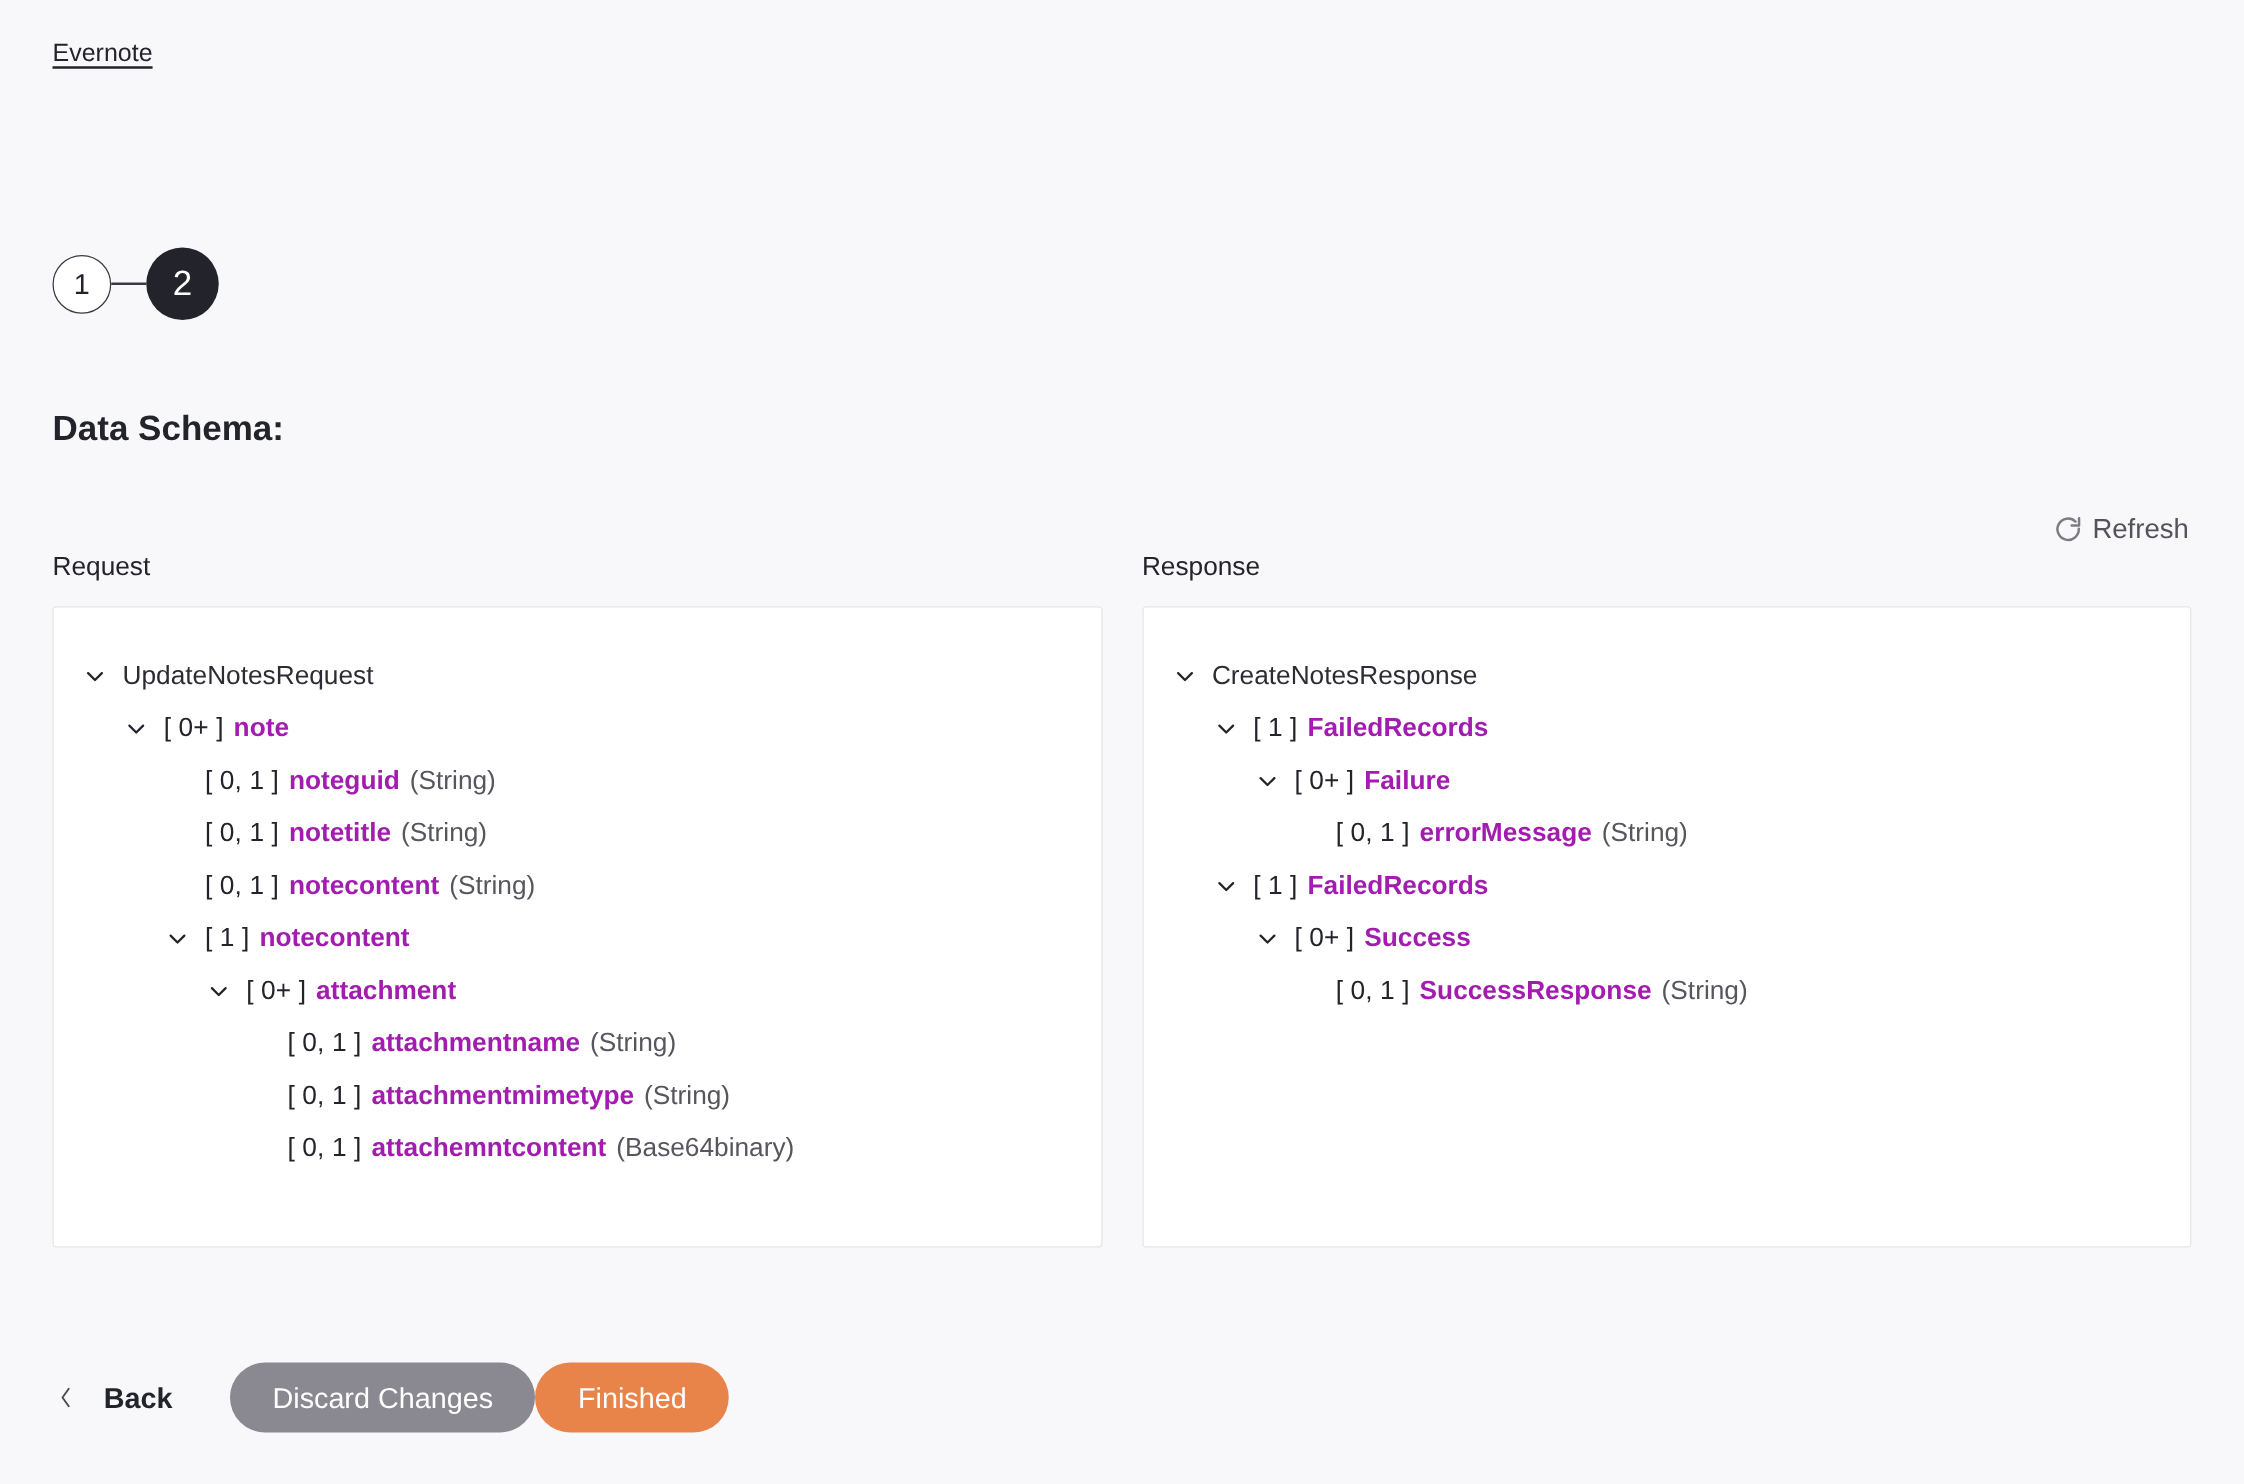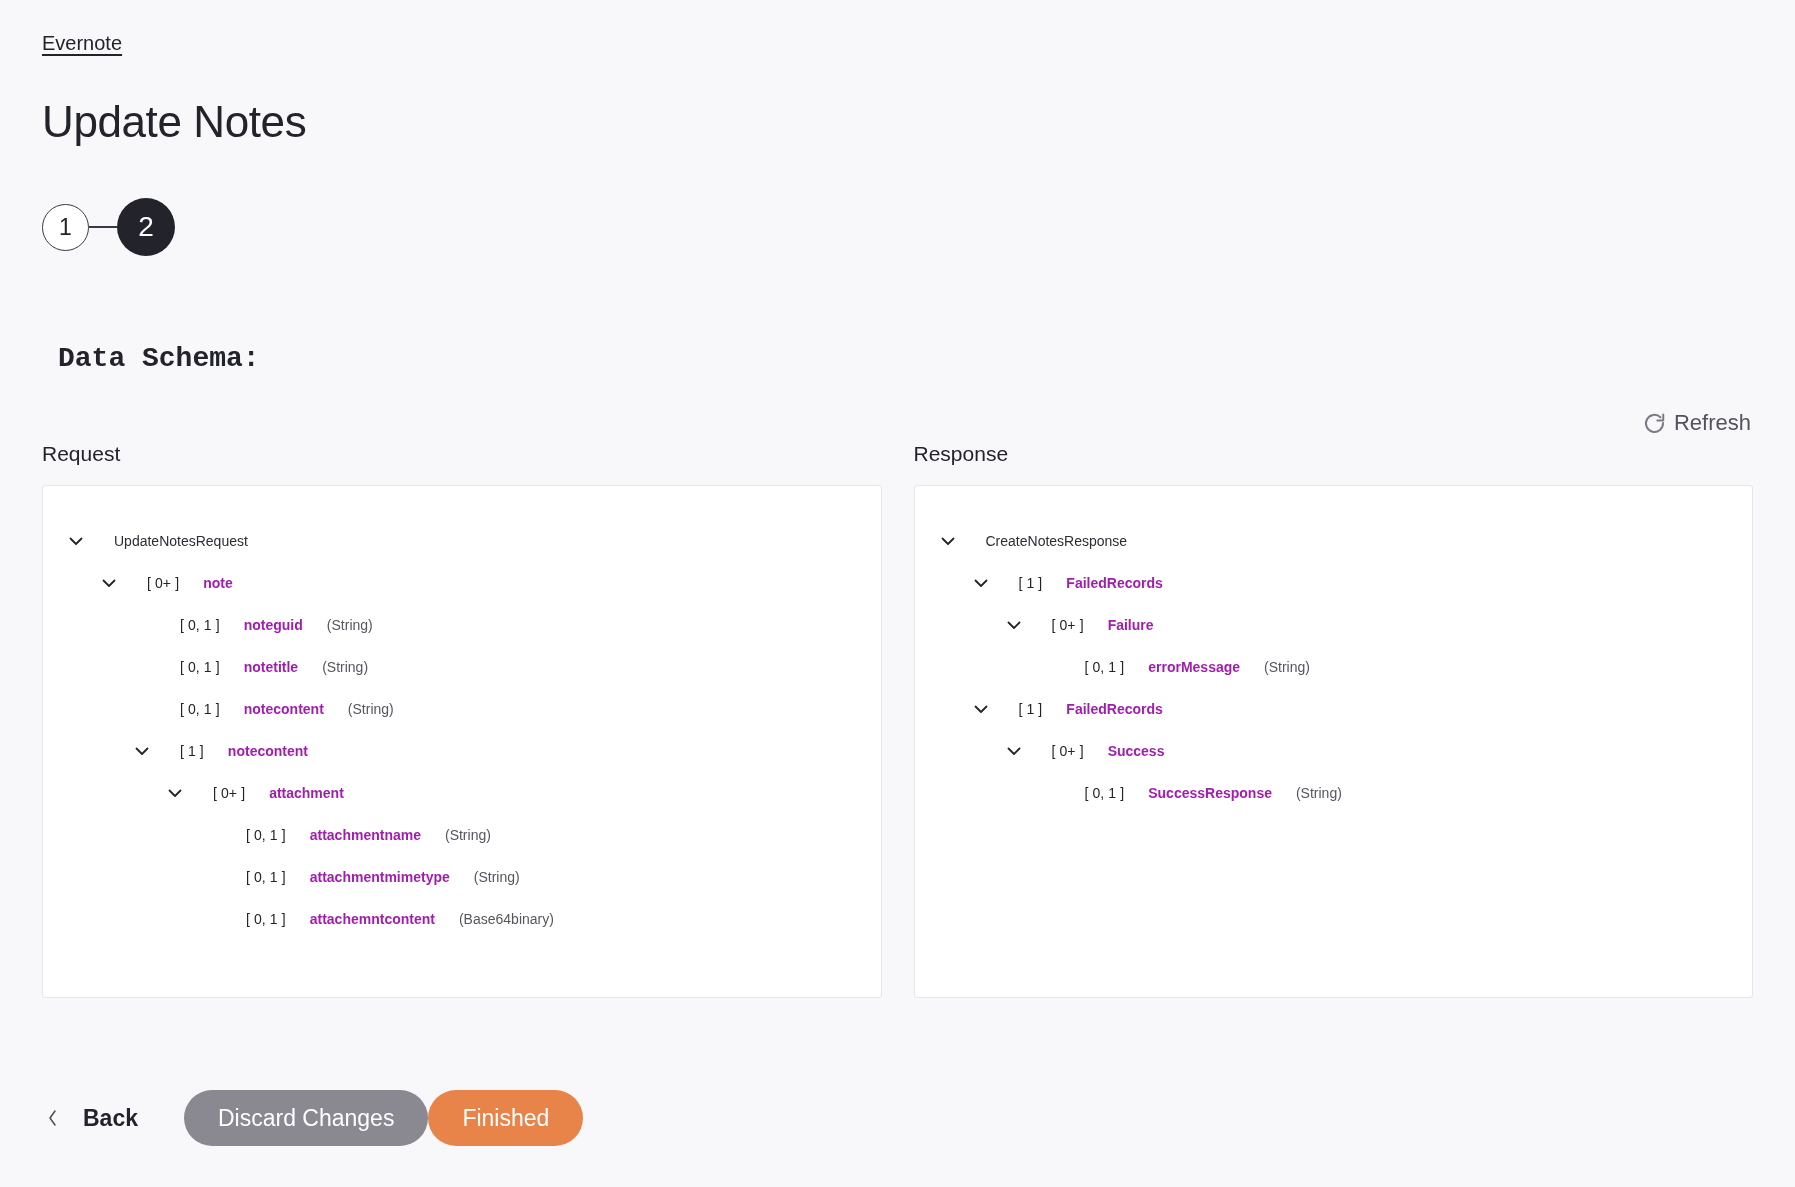--- a/index.html
+++ b/index.html
@@ -50,21 +50,21 @@
   .step.active {
     width: 58px; height: 58px;
     background: #23232b; color: #ffffff; font-weight: 500;
     border: none; font-size: 28px;
   }
 
   
   .section-heading {
     position: absolute; left: 42px; top: 325px;
     font-size: 28px; line-height: 36px; font-weight: 700;
-    color: #23232b; margin: 16px; font-family: Liberation Mono, monospace;
+    color: #23232b; margin: 0;
   }
 
   
   .refresh-btn {
     position: absolute; right: 42px; top: 405px;
     display: flex; align-items: center; gap: 7px;
     background: none; border: none; padding: 4px 2px;
     cursor: pointer; color: #53535c;
     font-family: inherit; font-size: 22px; line-height: 28px;
   }
@@ -86,24 +86,23 @@
     border-radius: 3px;
     height: 513px;
     padding: 34px 22px 22px 22px;
     overflow: hidden;
   }
 
   
   .tree-row {
     display: flex; align-items: center;
     height: 42px;
-    font-size: 14px; line-height: 42px;
+    font-size: 21px; line-height: 42px;
     white-space: nowrap;
     cursor: default;
-    gap: 16px;
   }
   .tree-row.expandable { cursor: pointer; }
   .chev {
     width: 22px; height: 22px; flex: 0 0 auto;
     margin-right: 11px; display: block;
   }
   .chev-spacer { width: 33px; flex: 0 0 auto; }
   .card {
     color: #23232b; font-weight: 400; margin-right: 8px;
     letter-spacing: 0.1px;
@@ -134,21 +133,20 @@
   .pill.primary { background: #e8834a; margin-right: 38px; }
   .pill.secondary { background: #8a8891; }
 </style>
 </head>
 <body>
 
 <div class="page">
 
   <a class="breadcrumb" href="#">Evernote</a>
 
-  <h1 class="page-title">Update Notes</h1>
 
   <div class="steps">
     <div class="step inactive">
       <span>1</span>
     </div>
     <div class="step-connector"></div>
     <div class="step active">
       <span>2</span>
     </div>
   </div>

